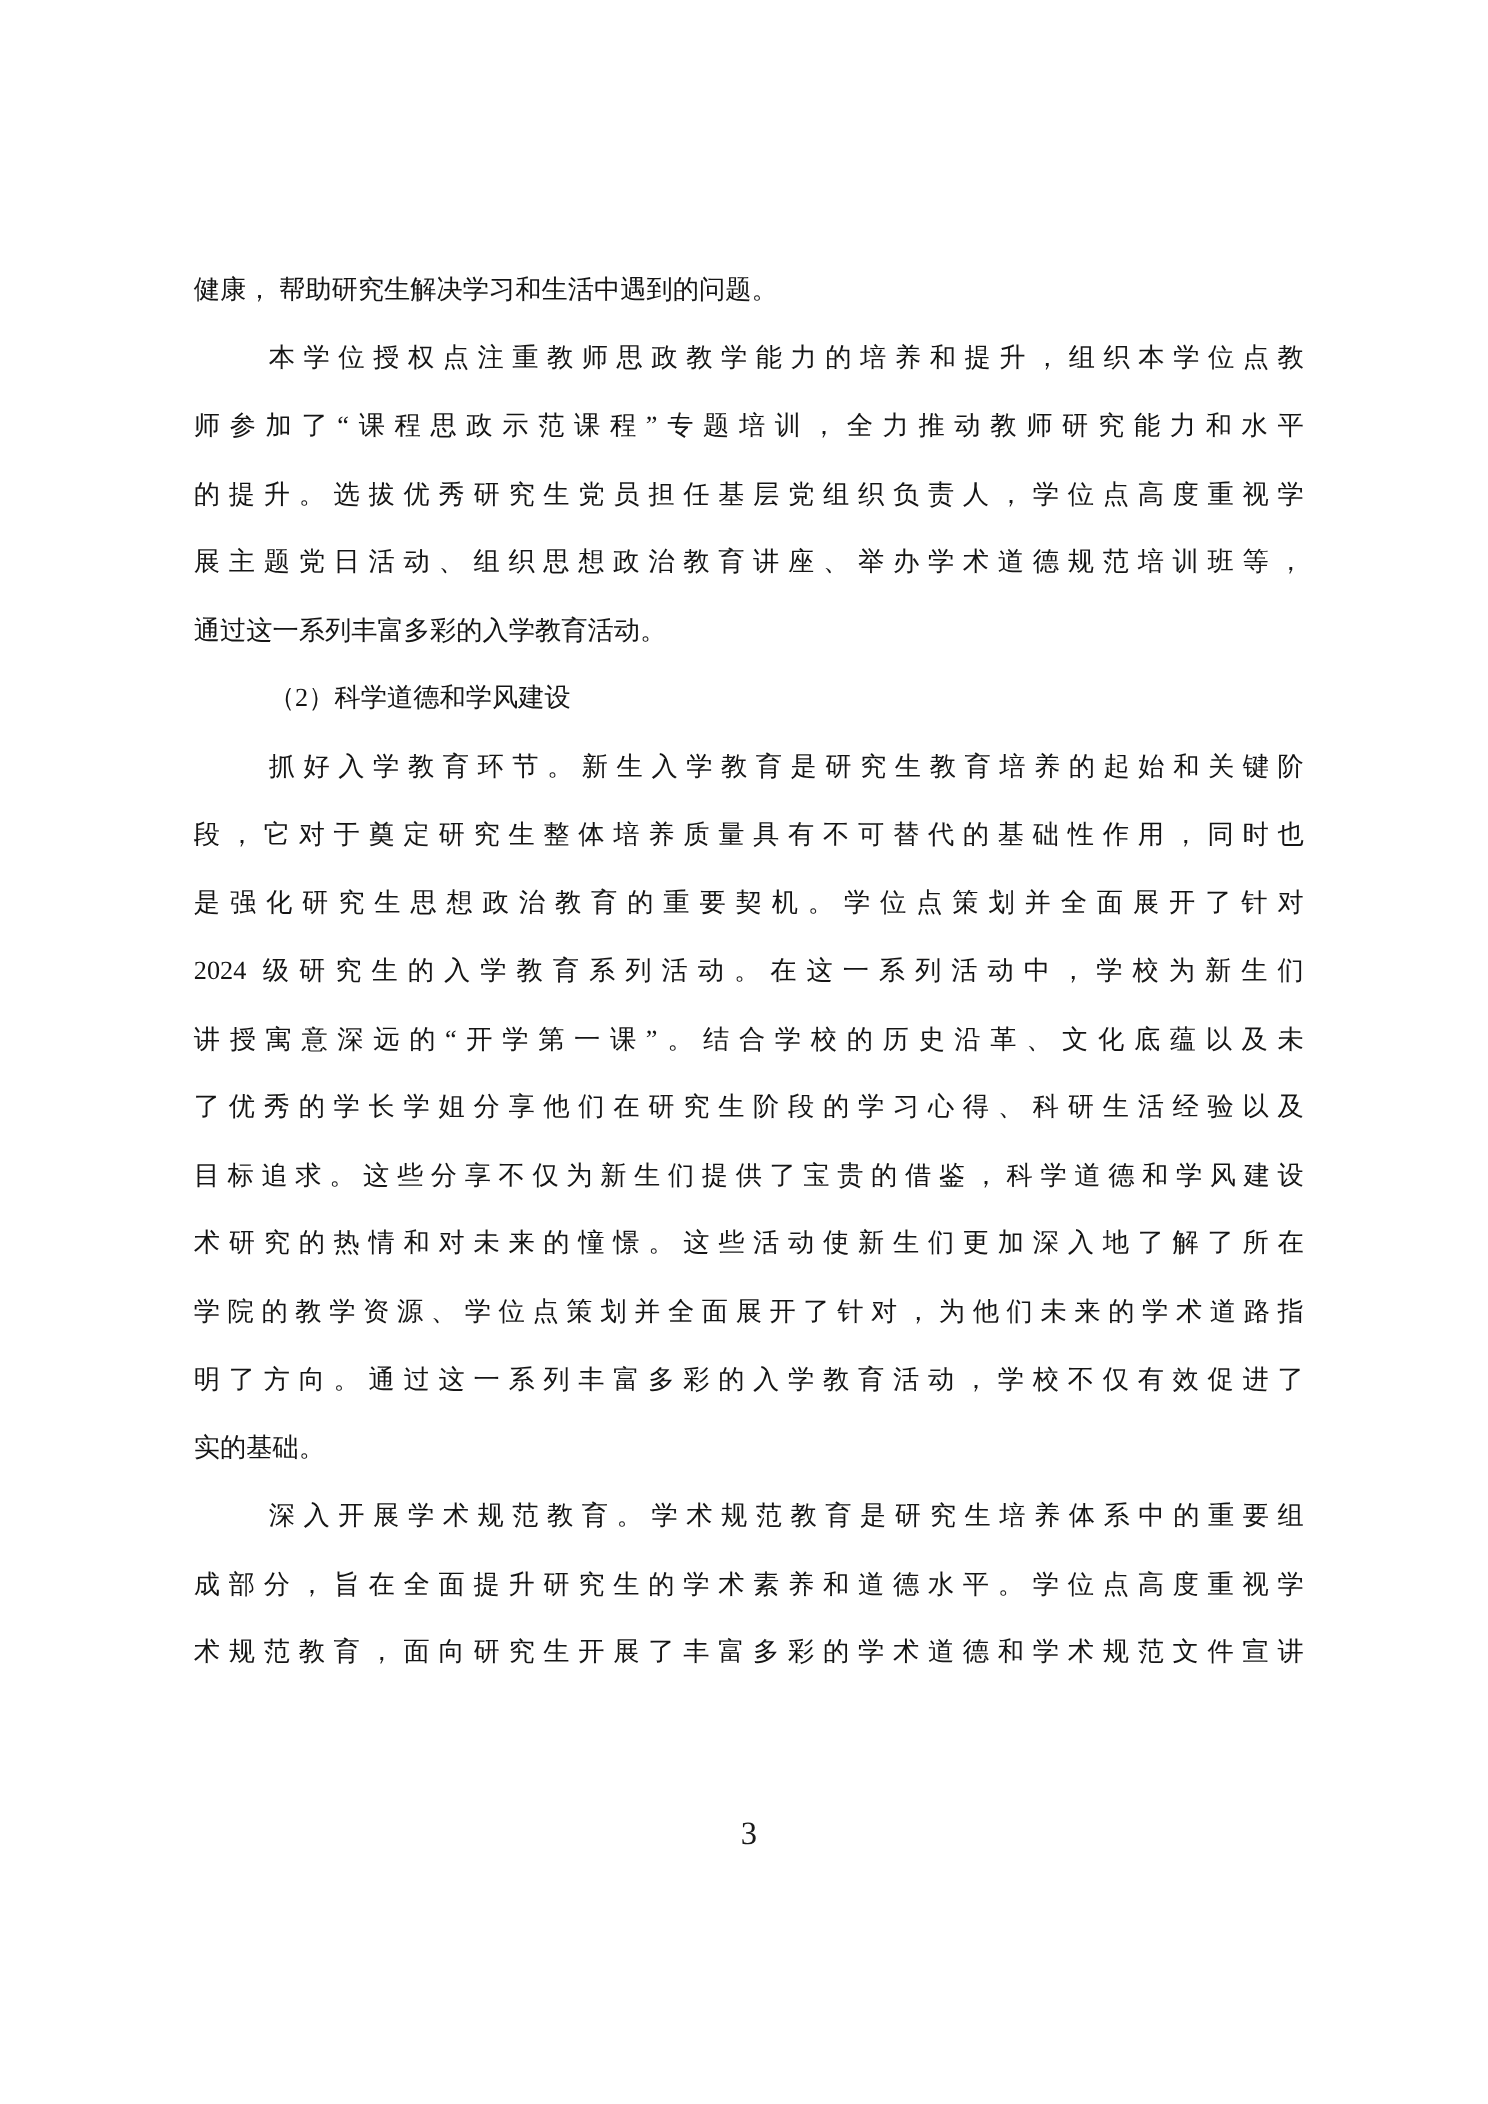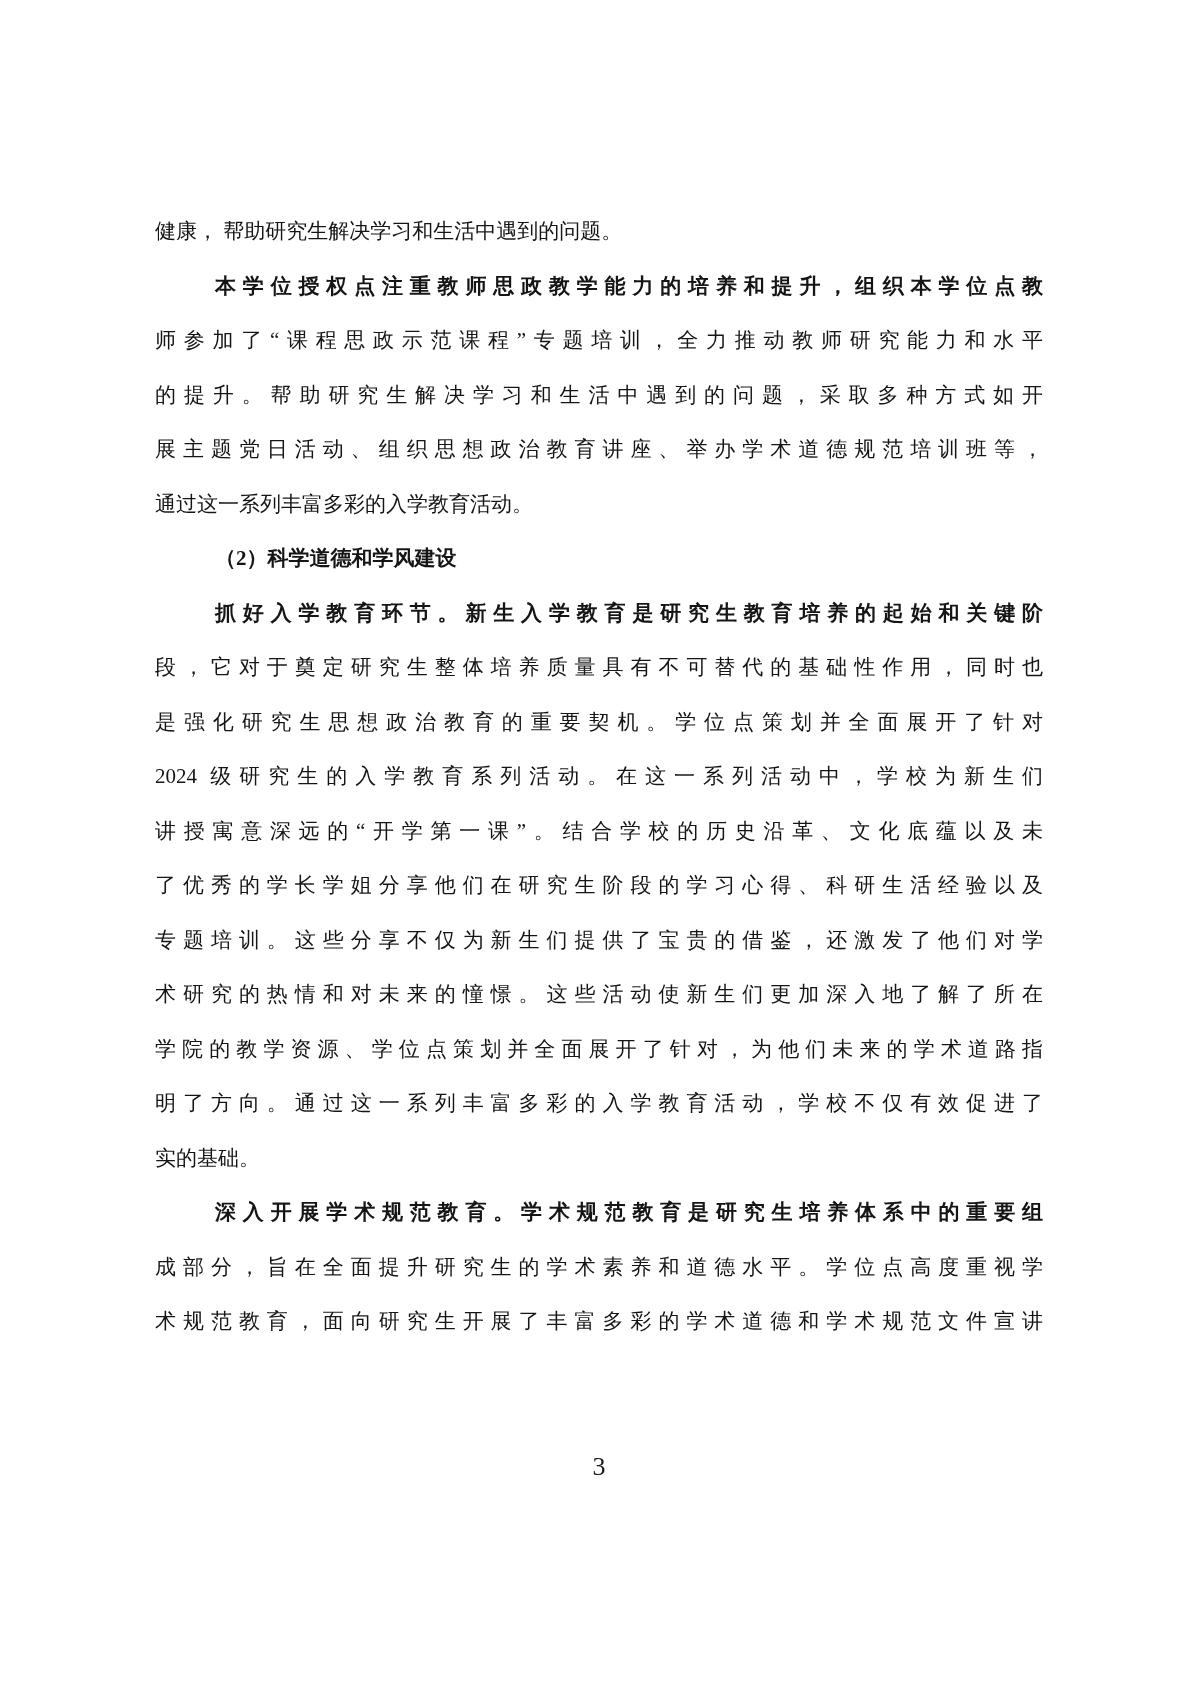--- a/index.html
+++ b/index.html
@@ -24,51 +24,50 @@
     font-size: 21px;
     white-space: normal;
     text-align: left;
   }
   .line.just {
     text-align: justify;
     text-align-last: justify;
   }
   .line.ind {
     text-indent: 60px;
-    font-weight: bold;
   }
   .page-number {
     position: absolute;
     left: 155px;
     top: 1451px;
     width: 888px;
     text-align: center;
     font-size: 26px;
     line-height: 32px;
     color: #1a1a1a;
   }
 </style>
 </head>
 <body>
 
 <div class="text-block">
     <div class="line">健康， 帮助研究生解决学习和生活中遇到的问题。</div>
     <div class="line just ind">本学位授权点注重教师思政教学能力的培养和提升，组织本学位点教</div>
     <div class="line just">师参加了“课程思政示范课程”专题培训，全力推动教师研究能力和水平</div>
-    <div class="line just">的提升。帮助研究生解决学习和生活中遇到的问题，采取多种方式如开</div>
+    <div class="line just">的提升。选拔优秀研究生党员担任基层党组织负责人，学位点高度重视学</div>
     <div class="line just">展主题党日活动、组织思想政治教育讲座、举办学术道德规范培训班等，</div>
     <div class="line">通过这一系列丰富多彩的入学教育活动。</div>
     <div class="line ind">（2）科学道德和学风建设</div>
     <div class="line just ind">抓好入学教育环节。新生入学教育是研究生教育培养的起始和关键阶</div>
     <div class="line just">段，它对于奠定研究生整体培养质量具有不可替代的基础性作用，同时也</div>
     <div class="line just">是强化研究生思想政治教育的重要契机。学位点策划并全面展开了针对</div>
     <div class="line just">2024 级研究生的入学教育系列活动。在这一系列活动中，学校为新生们</div>
     <div class="line just">讲授寓意深远的“开学第一课”。结合学校的历史沿革、文化底蕴以及未</div>
     <div class="line just">了优秀的学长学姐分享他们在研究生阶段的学习心得、科研生活经验以及</div>
-    <div class="line just">专题培训。这些分享不仅为新生们提供了宝贵的借鉴，还激发了他们对学</div>
+    <div class="line just">目标追求。这些分享不仅为新生们提供了宝贵的借鉴，科学道德和学风建设</div>
     <div class="line just">术研究的热情和对未来的憧憬。这些活动使新生们更加深入地了解了所在</div>
     <div class="line just">学院的教学资源、学位点策划并全面展开了针对，为他们未来的学术道路指</div>
     <div class="line just">明了方向。通过这一系列丰富多彩的入学教育活动，学校不仅有效促进了</div>
     <div class="line">实的基础。</div>
     <div class="line just ind">深入开展学术规范教育。学术规范教育是研究生培养体系中的重要组</div>
     <div class="line just">成部分，旨在全面提升研究生的学术素养和道德水平。学位点高度重视学</div>
     <div class="line just">术规范教育，面向研究生开展了丰富多彩的学术道德和学术规范文件宣讲</div>
   </div>
 
 <div class="page-number">3</div>

